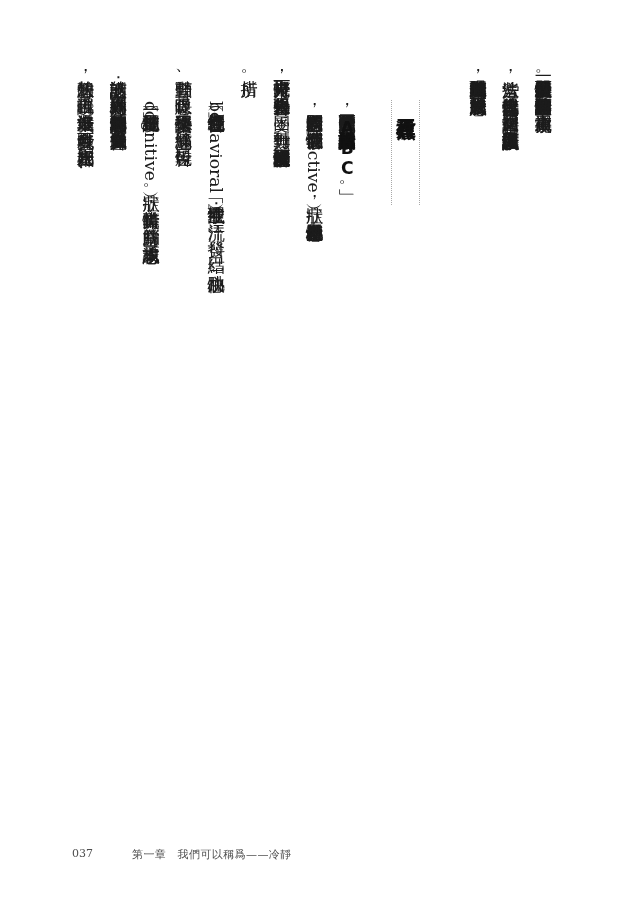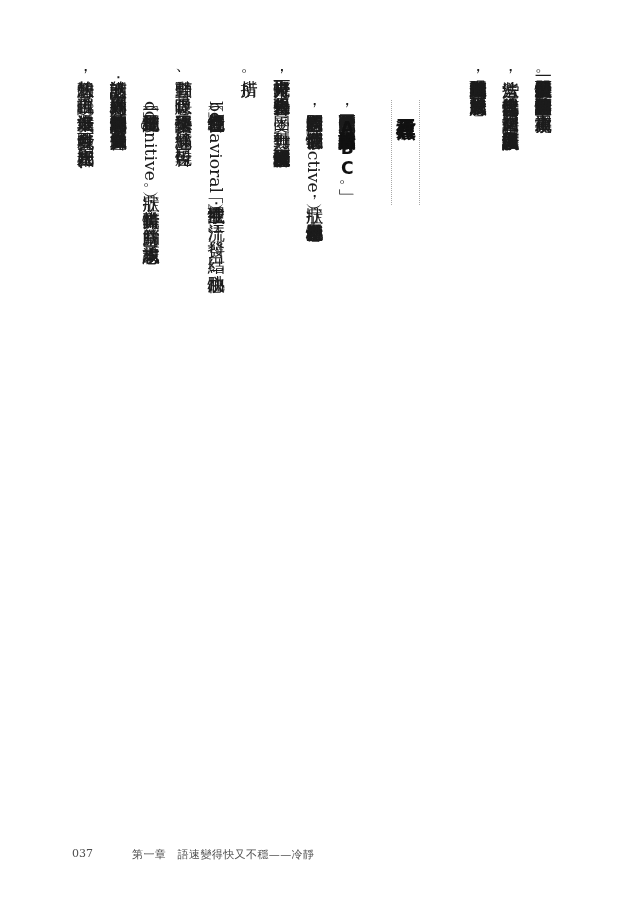--- a/index.html
+++ b/index.html
@@ -122,15 +122,15 @@
 
   <div class="col c8 indent">我們也會經歷「行爲性」（behavioral）或「生理性」症狀：流汗、發抖、結巴、心跳加快、</div>
   <div class="col c9">聲音顫動、呼吸急促、語速變得快又不穩、滿臉通紅、口乾舌燥。</div>
 
   <div class="col c10 indent">最後一種則是「認知性」（cognitive）症狀。驚慌失措時，腦筋一片空白，忘了原本想講或</div>
   <div class="col c11">應該講的話；因爲太擔心受到注目，無法專注聆聽對話者和他們的需求，腦袋還會充斥很多負面</div>
   <div class="col c12">想法的雜音，催眠自己說：我還沒準備好，我可能會失敗，別人都比我好……</div>
 
   <div class="footer">
     <span class="page-number">037</span>
-    <span class="running-title">第一章　語速變得快又不穩——冷靜</span>
+    <span class="running-title">第一章　我們可以稱爲——冷靜</span>
   </div>
 </div>
 
 </body></html>

